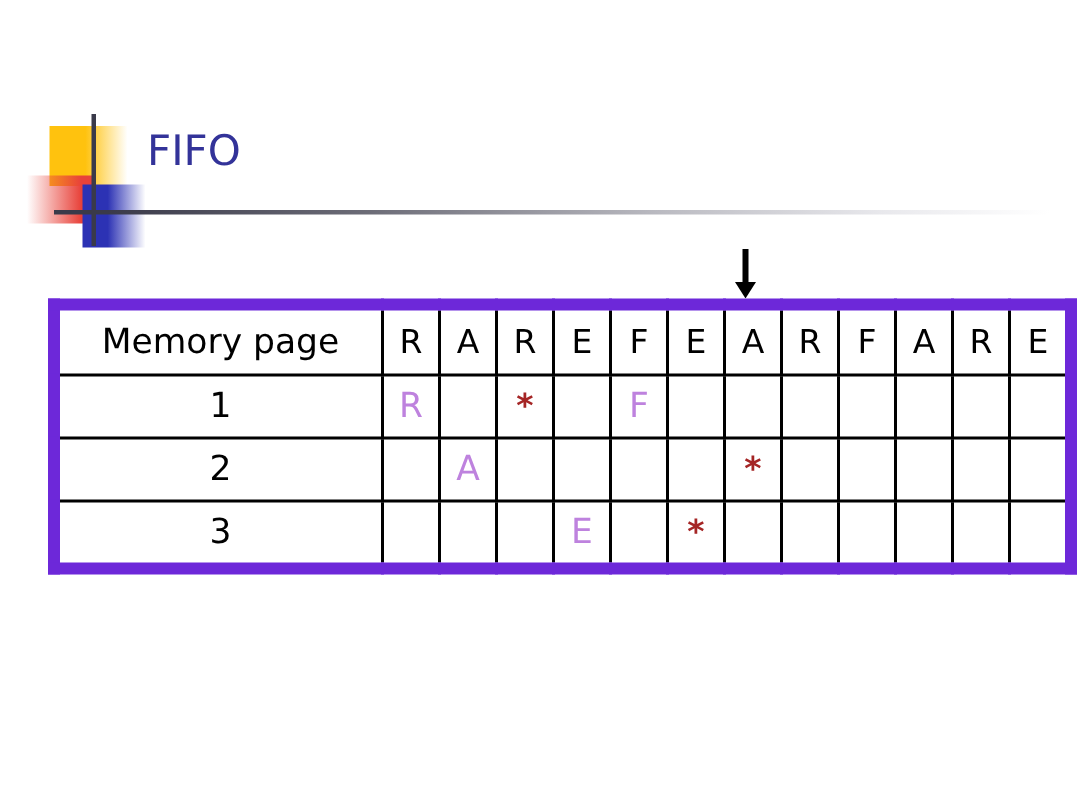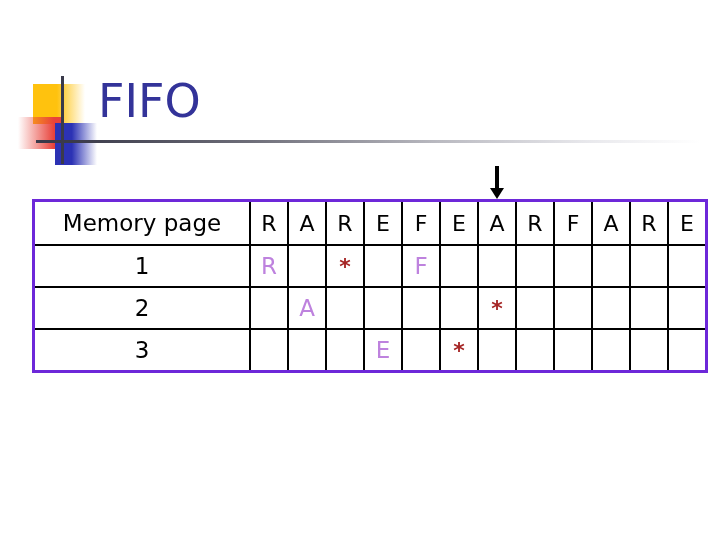--- a/index.html
+++ b/index.html
@@ -62,21 +62,21 @@
     width: 36px;
     height: 3px;
     background: #3A3A4A;
   }
 
   
   #page-title {
     position: absolute;
     left: 98px;
     top: 75px;
-    font-size: 46px;
+    font-size: 28px;
     line-height: 52px;
     color: #333399;
     font-weight: normal;
     letter-spacing: 0px;
     white-space: nowrap;
   }
 
   
   #title-rule {
     position: absolute;
@@ -114,21 +114,21 @@
     border-top: 11px solid #000000;
   }
 
   
   #fifo-table {
     position: absolute;
     left: 32px;
     top: 199px;
     border-collapse: collapse;
     table-layout: fixed;
-    border: 3px solid #6d28d9;
+    border: 8px solid #6d28d9;
     background: #ffffff;
   }
   #fifo-table td {
     border: 2px solid #000000;
     height: 40px;
     text-align: center;
     vertical-align: middle;
     font-size: 22px;
     color: #000000;
     padding: 0;

